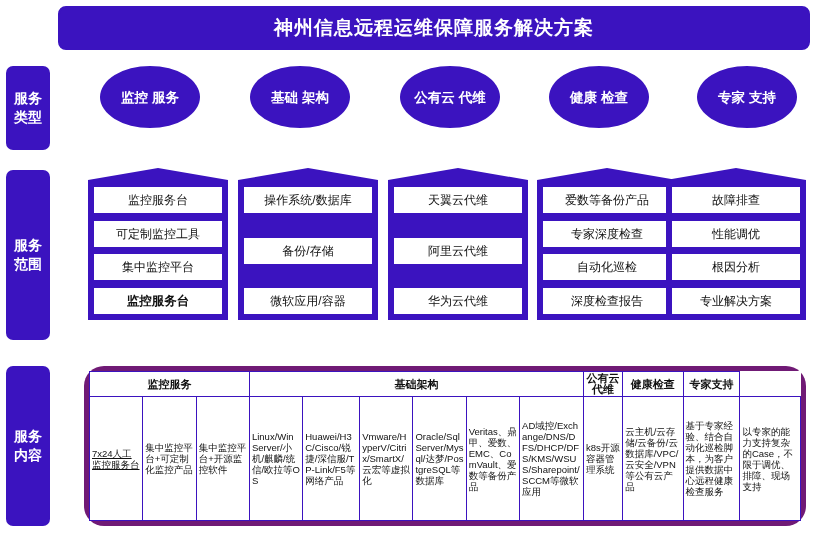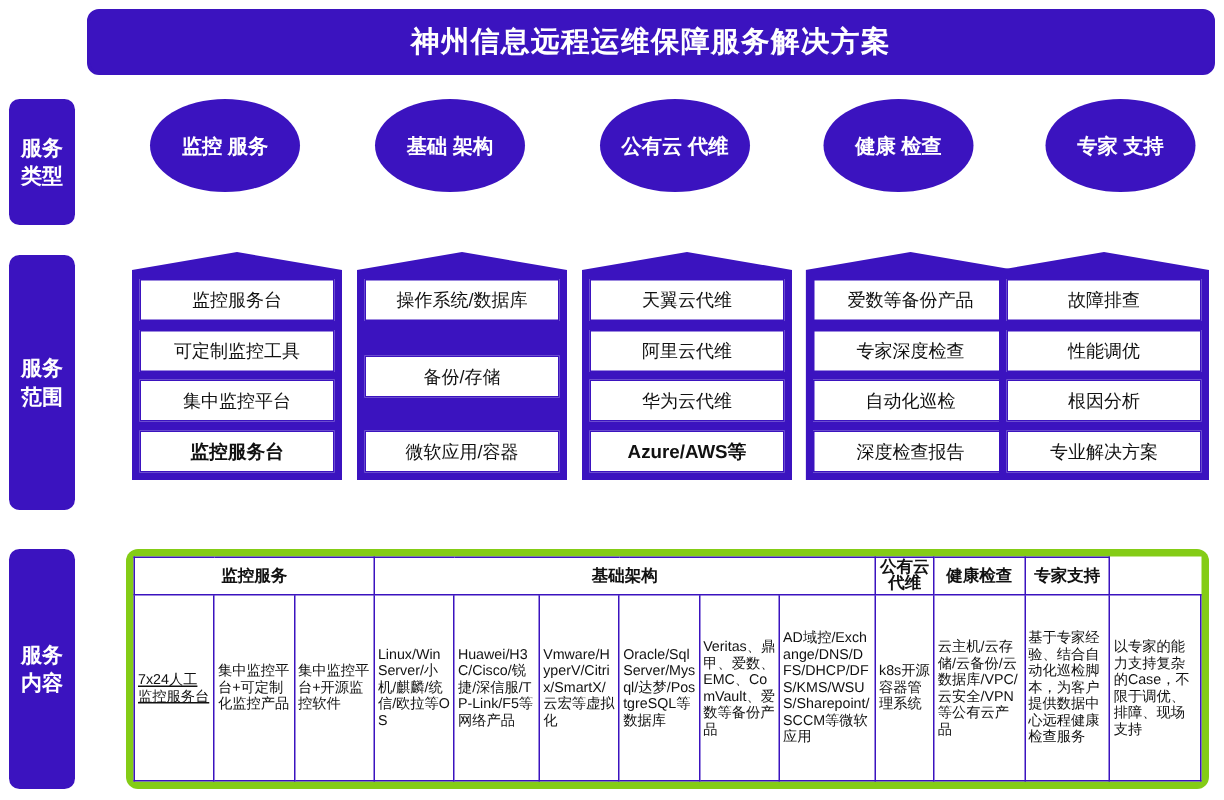--- a/index.html
+++ b/index.html
@@ -61,21 +61,21 @@
     height:28px;
     display:flex;align-items:center;justify-content:center;
     font-size:12px;color:#111;text-align:center;line-height:14px;
     box-sizing:border-box;
   }
   .scope-item.bold{font-weight:bold;font-size:12.5px;}
 
   
   .content-panel{
     position:absolute;left:84px;top:366px;width:722px;height:160px;
-    background:#84cc16;border-radius:8px;
+    background:#701a75;border-radius:20px;
     padding:5px;box-sizing:border-box;
   }
   table.content-table{
     width:100%;height:100%;border-collapse:collapse;
     background:#fff;table-layout:fixed;
   }
   table.content-table th,
   table.content-table td{
     border:1px solid #3b13bf;
     font-size:9.5px;color:#111;
@@ -169,21 +169,20 @@
       <div class="scope-item">微软应用/容器</div>
     </div>
   </div>
 
   <div class="scope-col" style="left:388px;">
     <div class="chev"></div>
     <div class="scope-inner">
       <div class="scope-item">天翼云代维</div>
       <div class="scope-item">阿里云代维</div>
       <div class="scope-item">华为云代维</div>
-      <div class="scope-item bold">Azure/AWS等</div>
     </div>
   </div>
 
   <div class="scope-col" style="left:537px;">
     <div class="chev"></div>
     <div class="scope-inner">
       <div class="scope-item">爱数等备份产品</div>
       <div class="scope-item">专家深度检查</div>
       <div class="scope-item">自动化巡检</div>
       <div class="scope-item">深度检查报告</div>

